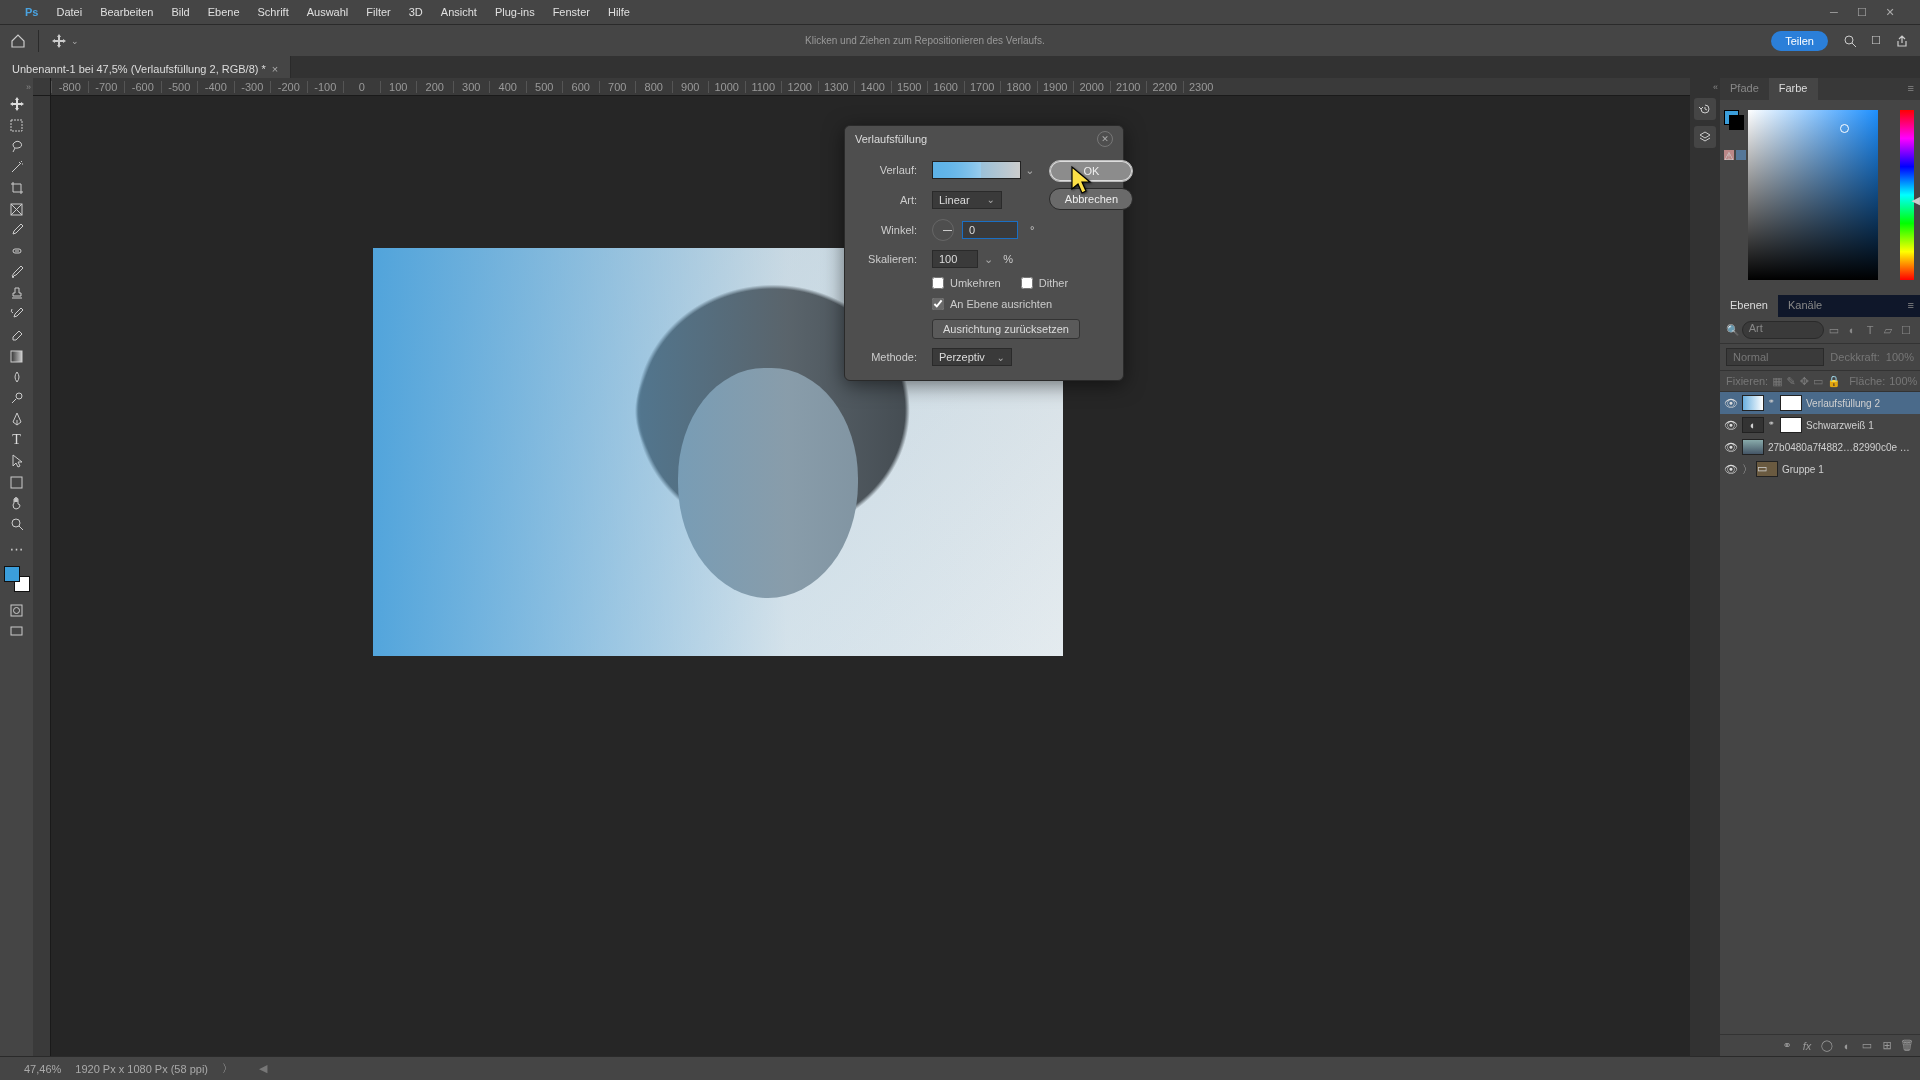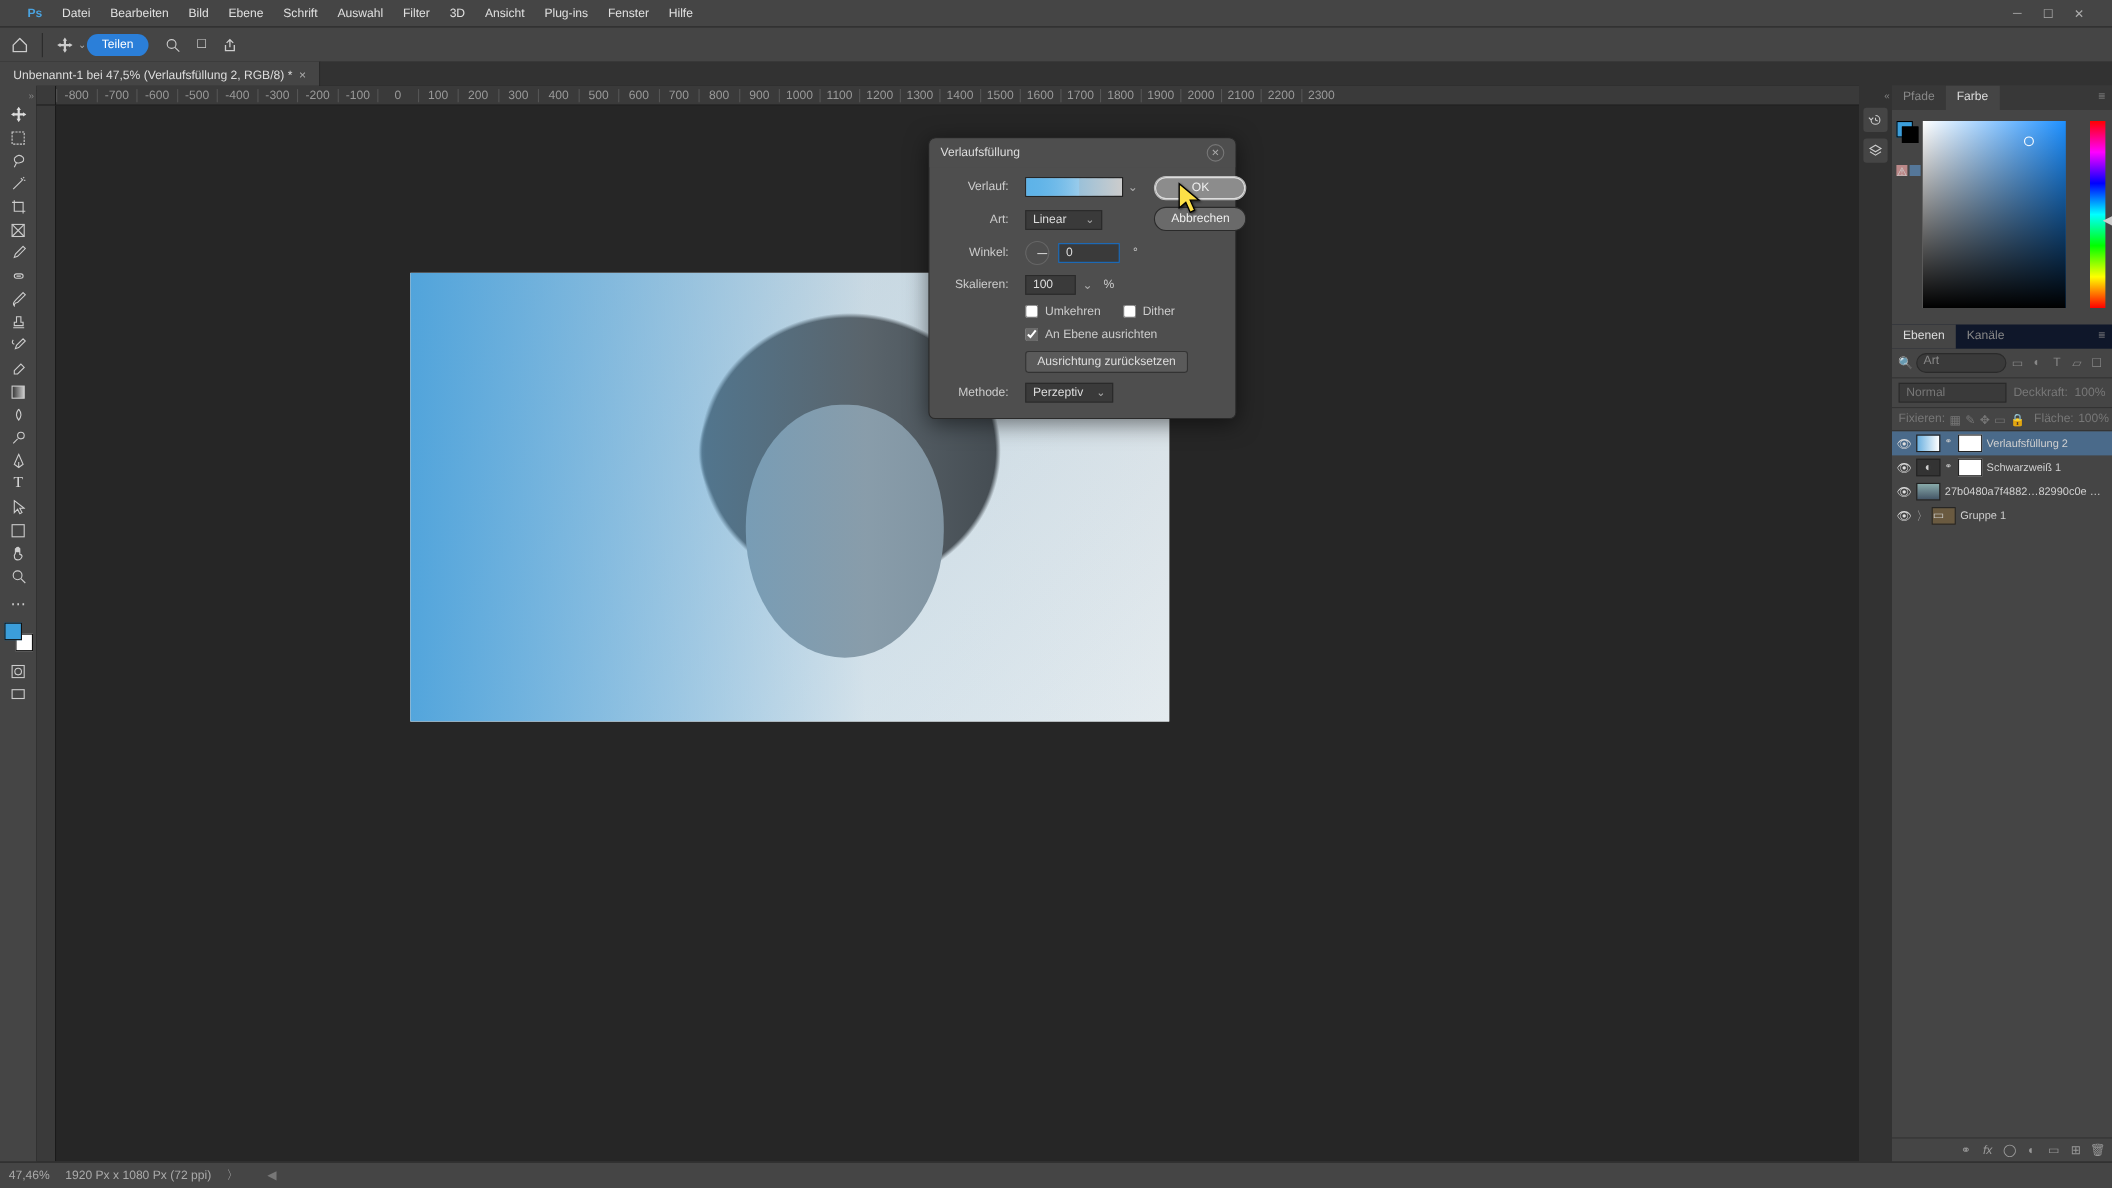--- a/index.html
+++ b/index.html
@@ -83,21 +83,21 @@
 .layer .thumb.grad { background: linear-gradient(90deg,#6ab0e0,#fff); }
 .layer .thumb.adj { background:#333; display:flex; align-items:center; justify-content:center;}
 .layer .mask { width:22px; height:16px; background:#fff; border:1px solid #222; }
 .layer .link { width:8px; height:12px; color:#ccc; font-size:8px;}
 .layer .name { flex:1; white-space:nowrap; overflow:hidden; text-overflow:ellipsis; font-size:10px;}
 .layer .chev { width:10px; color:#aaa;}
 .layers-footer { height:22px; border-top:1px solid #333; display:flex; align-items:center; justify-content:flex-end; gap:6px; padding:0 6px; color:#999;}
 .layers-footer .lf { width:14px; height:14px; display:flex; align-items:center; justify-content:center;}
 
 
-.statusbar { position: absolute; bottom: 0; left: 0; right: 0; height: 24px; background: #454545; border-top: 1px solid #2a2a2a; display: flex; align-items: center; padding: 0 8px; gap: 14px; color: #aaa; font-size: 10px; text-align: center; }
+.statusbar { position: absolute; bottom: 0; left: 0; right: 0; height: 24px; background: #454545; border-top: 1px solid #2a2a2a; display: flex; align-items: center; padding: 0 24px; gap: 14px; color: #aaa; font-size: 10px; text-align: center; }
 
 
 .dialog { position: absolute; top: 125px; left: 844px; width: 280px; background: #4e4e4e; border: 1px solid #2a2a2a; box-shadow: 0 4px 20px rgba(0,0,0,0.5); border-radius: 6px; z-index: 100; }
 .dialog .titlebar { height: 26px; display: flex; align-items: center; padding: 0 10px; color: #ddd; background:#4e4e4e; border-radius:6px 6px 0 0;}
 .dialog .titlebar .x { margin-left: auto; width:16px; height:16px; border:1px solid #777; border-radius:50%; display:flex; align-items:center; justify-content:center; font-size:9px; color:#aaa;}
 .dialog .body { padding: 8px 12px 14px; display: grid; grid-template-columns: 60px 1fr 84px; gap: 9px 15px; align-items: center; }
 .dialog .lbl { text-align: right; color: #ccc; }
 .dialog .grad-prev { height: 18px; background: linear-gradient(90deg, #5eb3e8, #c8dfee 55%, #f0f0f0 55%, #ccc 55%) , repeating-conic-gradient(#aaa 0% 25%, #ddd 0% 50%); background-size: 100% 100%, 10px 10px; border:1px solid #222; display:flex; }
 .dialog .grad-prev .g { flex:1; background: linear-gradient(90deg, rgba(94,179,232,1), rgba(94,179,232,0));}
 .dialog .drop { background:#3a3a3a; border:1px solid #2a2a2a; padding:2px 6px; color:#ddd; display:flex; align-items:center; justify-content:space-between;}
@@ -148,20 +148,21 @@
         <path d="M2 7 L8 1 L14 7 V13 H2 Z" fill="none" stroke="#ccc" stroke-width="1.2"></path>
       </svg>
   </div>
   <div style="width:1px;height:22px;background:#2a2a2a;margin:0 8px;"></div>
   <div class="home-icon">
     <svg width="16" height="16" viewBox="0 0 16 16">
         <path d="M8 1 L10 4 H9 V7 H12 V6 L15 8 L12 10 V9 H9 V12 H10 L8 15 L6 12 H7 V9 H4 V10 L1 8 L4 6 V7 H7 V4 H6 Z" fill="#ccc"></path>
       </svg>
   </div>
   <span style="color:#aaa;font-size:9px;">⌄</span>
+  <div class="hint">Klicken und Ziehen zum Repositionieren des Verlaufs.</div>
   <div class="pill">Teilen</div>
   <div class="icn">
     <svg width="14" height="14" viewBox="0 0 14 14">
         <circle cx="6" cy="6" r="4" fill="none" stroke="#ccc"></circle>
         <line x1="9" y1="9" x2="13" y2="13" stroke="#ccc"></line>
       </svg>
   </div>
   <div class="icn">☐</div>
   <div class="icn">
     <svg width="14" height="14" viewBox="0 0 14 14">
@@ -463,21 +464,21 @@
         <div class="lf">▭</div>
         <div class="lf">⊞</div>
         <div class="lf">🗑</div>
       </div>
     </div>
   </div>
 </div>
 
 <div class="statusbar">
   <span>47,46%</span>
-  <span>1920 Px x 1080 Px (72 ppi)</span>
+  <span>1920 Px x 1080 Px (58 ppi)</span>
   <span>〉</span>
   <span style="margin-left:12px;color:#777;">◀</span>
 </div>
 
 <div class="dialog">
   <div class="titlebar">
     <span>Verlaufsfüllung</span>
     <div class="x">✕</div>
   </div>
   <div class="body">

